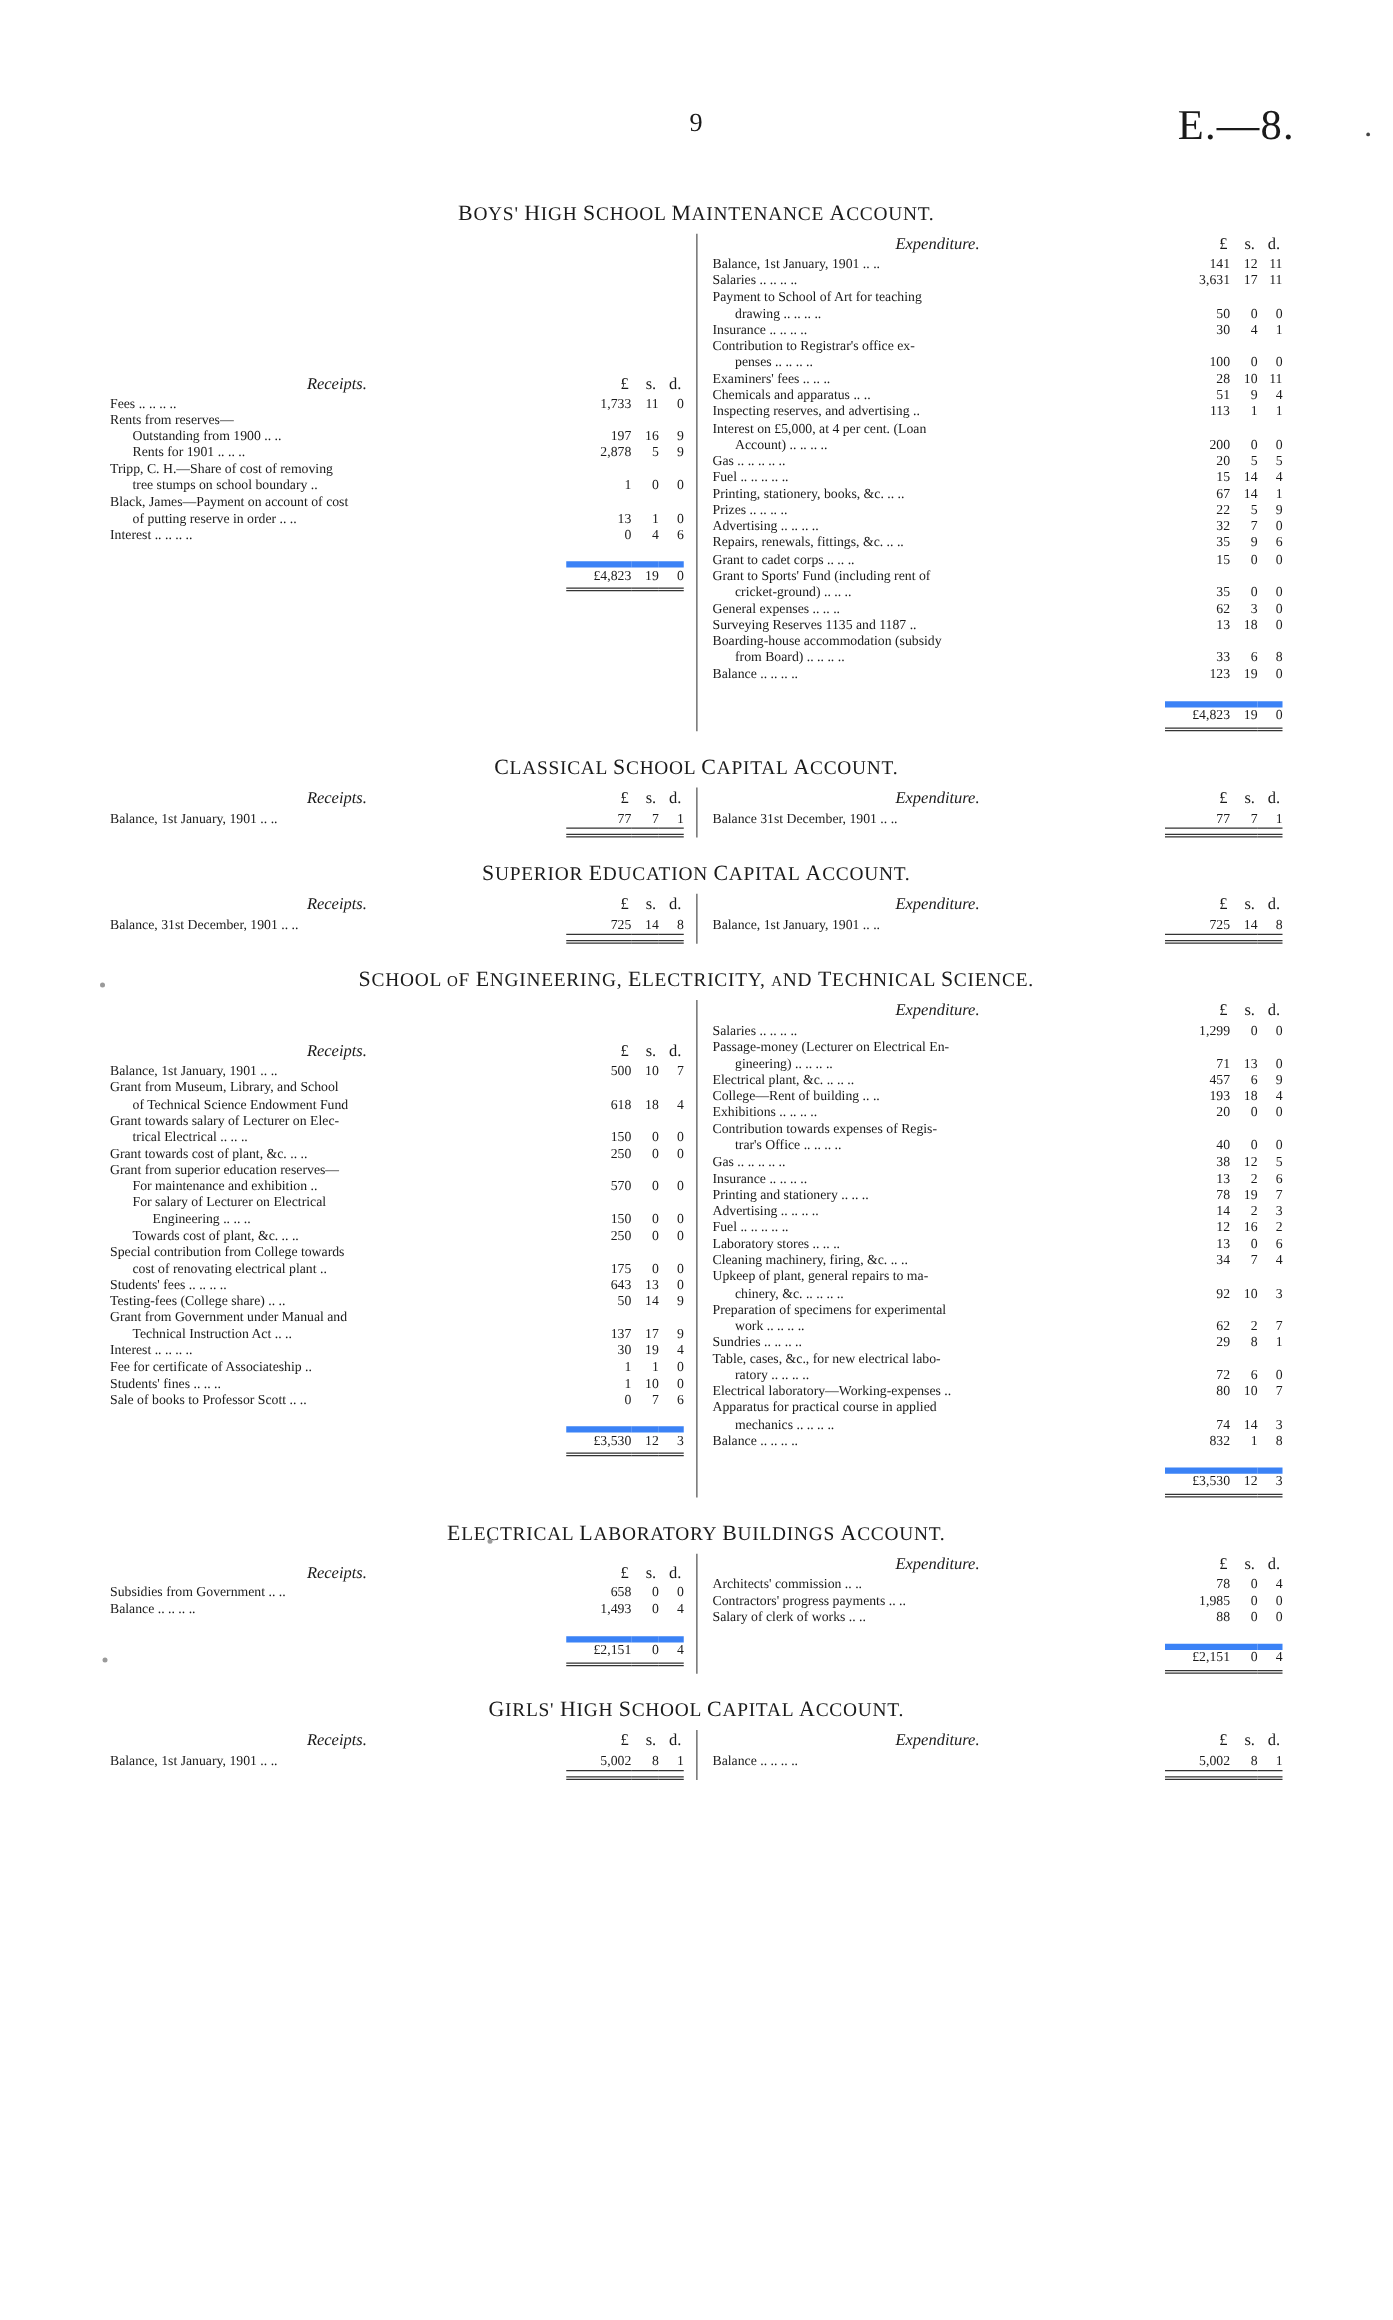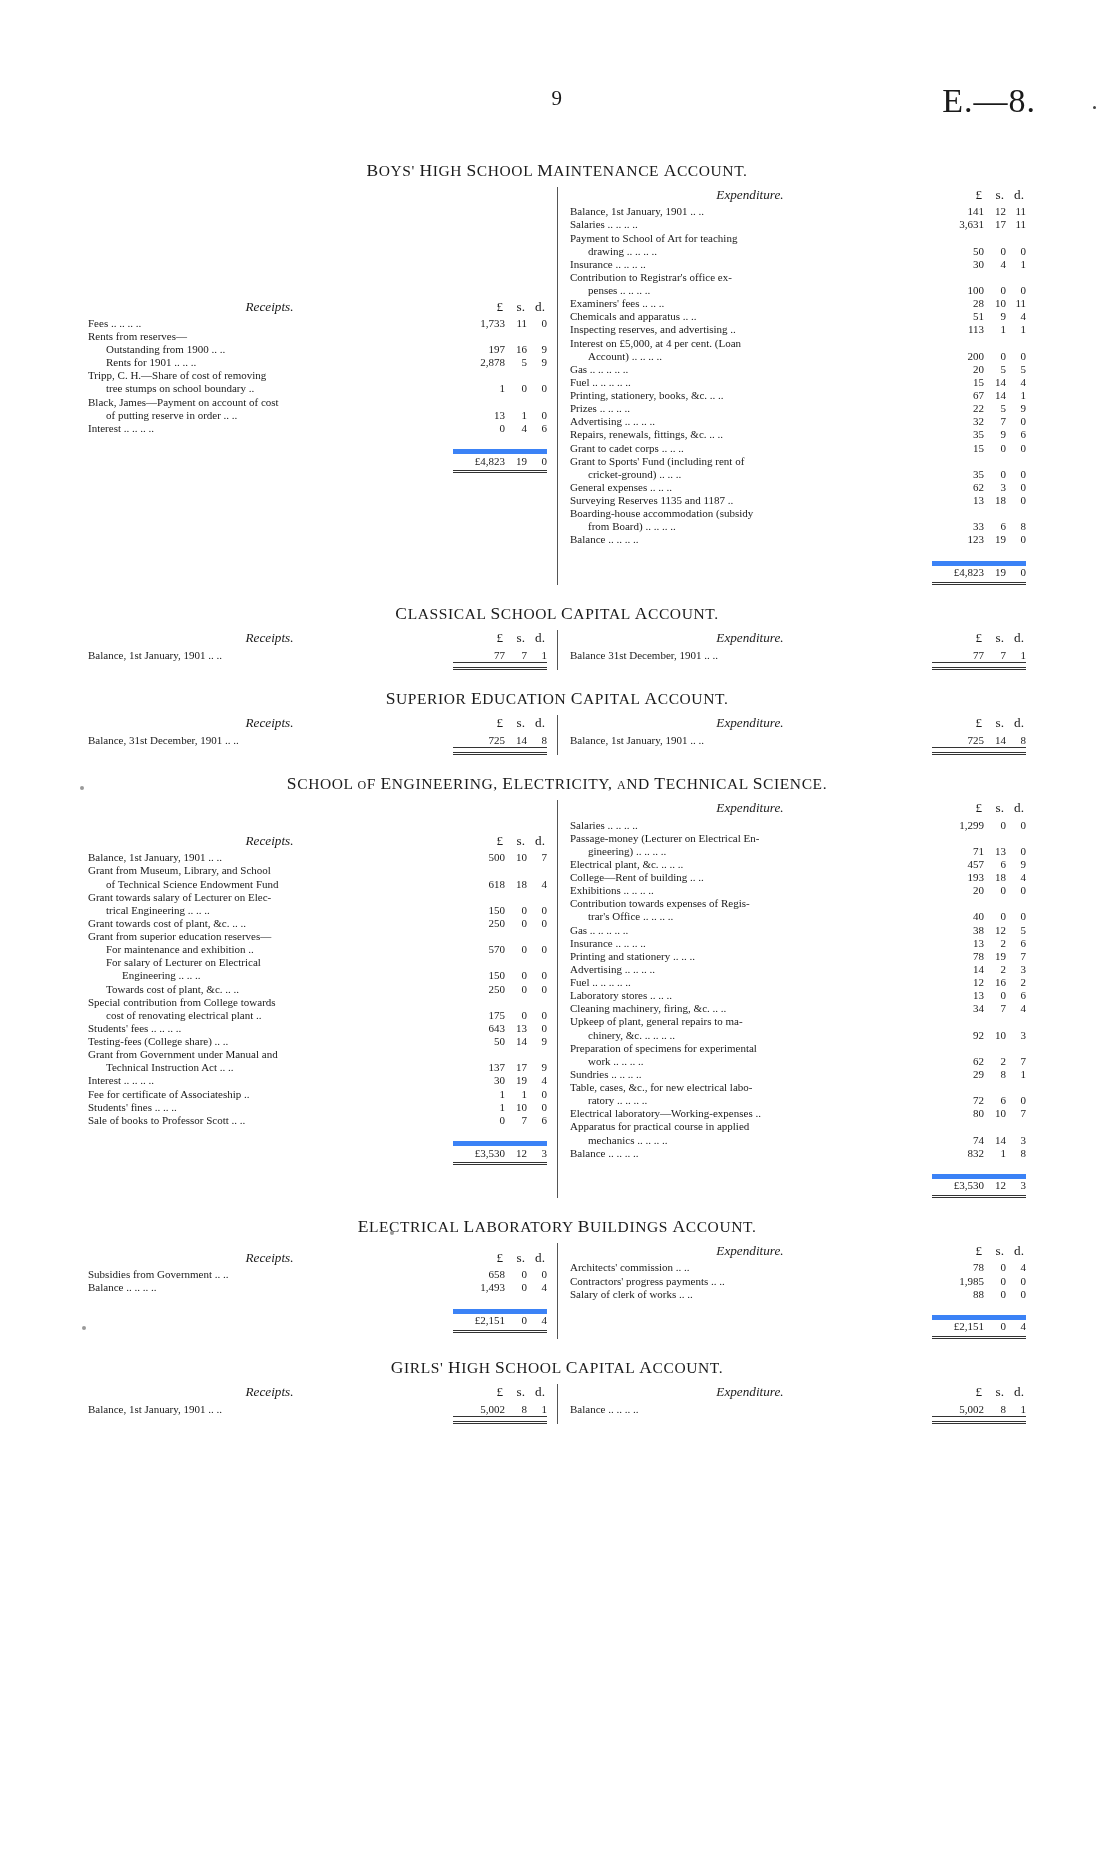--- a/index.html
+++ b/index.html
@@ -552,21 +552,21 @@
                   <td class="shill">18</td>
                   <td class="pence">4</td>
                 </tr>
                 <tr>
                   <td class="desc">Grant towards salary of Lecturer on Elec-</td>
                   <td class="pounds"></td>
                   <td class="shill"></td>
                   <td class="pence"></td>
                 </tr>
                 <tr>
-                  <td class="desc indent1">trical Engineering      ..        ..        ..</td>
+                  <td class="desc indent1">trical Electrical      ..        ..        ..</td>
                   <td class="pounds">150</td>
                   <td class="shill">0</td>
                   <td class="pence">0</td>
                 </tr>
                 <tr>
                   <td class="desc">Grant towards cost of plant, &amp;c. ..        ..</td>
                   <td class="pounds">250</td>
                   <td class="shill">0</td>
                   <td class="pence">0</td>
                 </tr>

